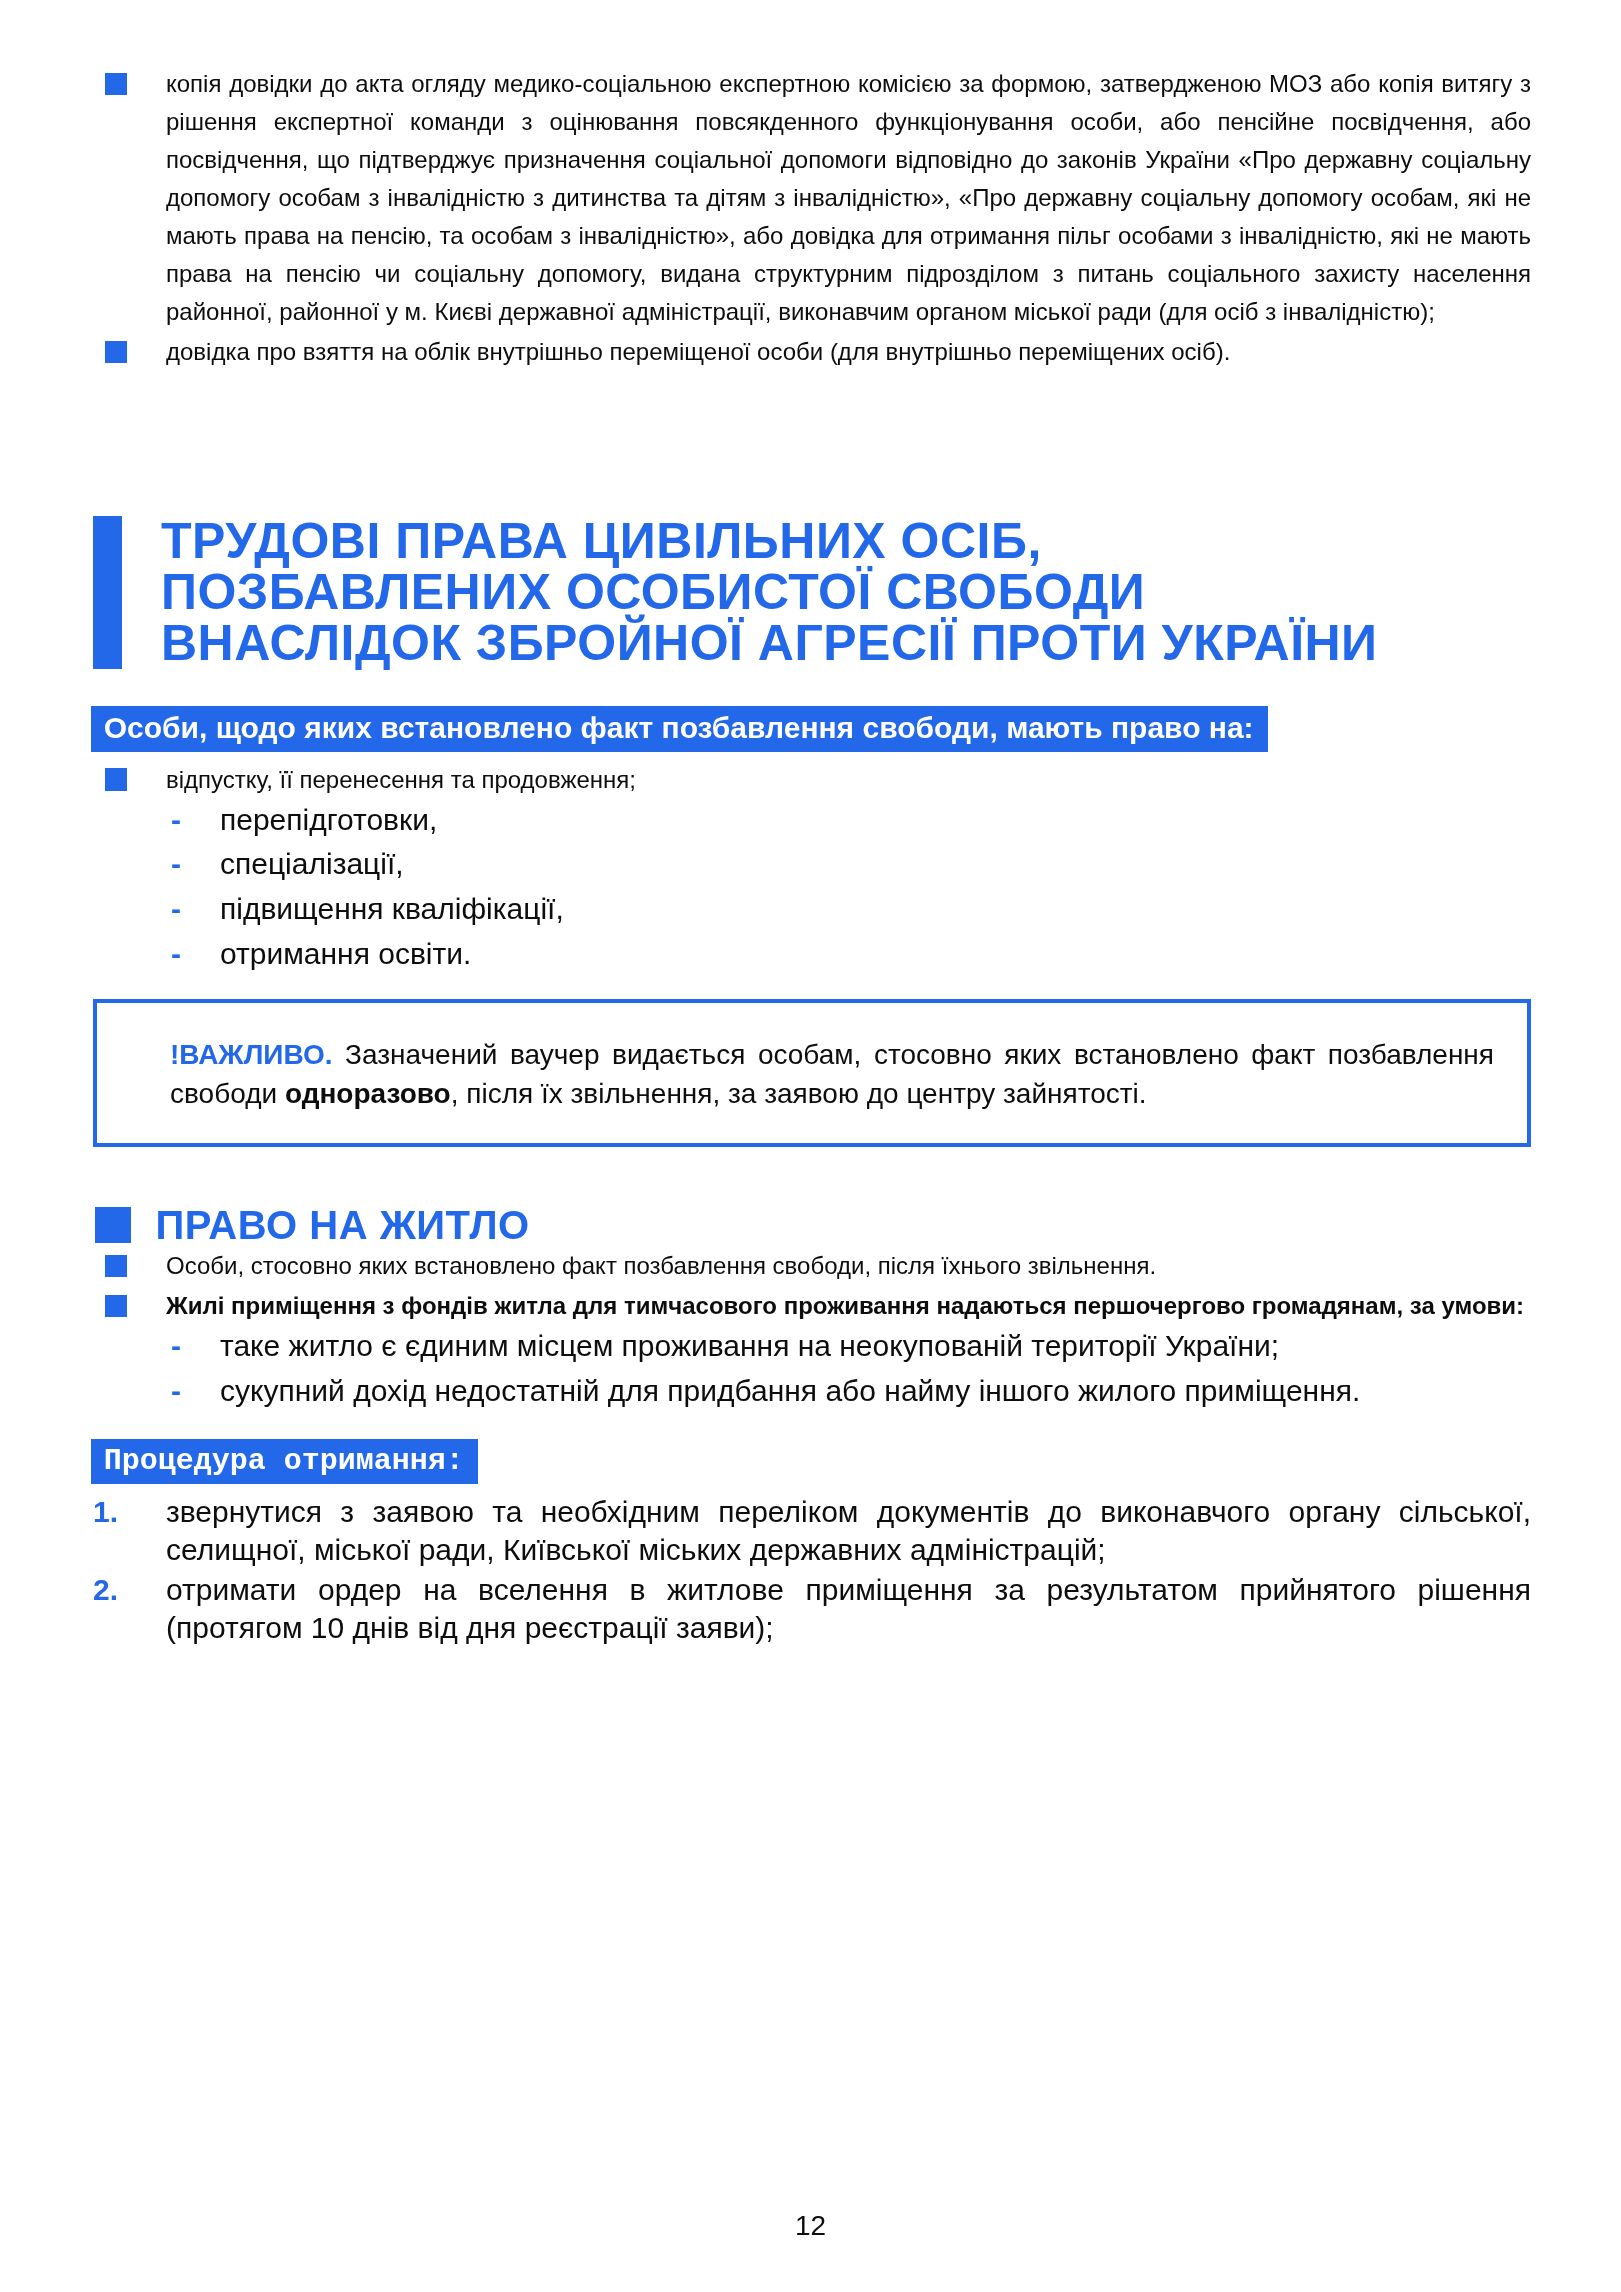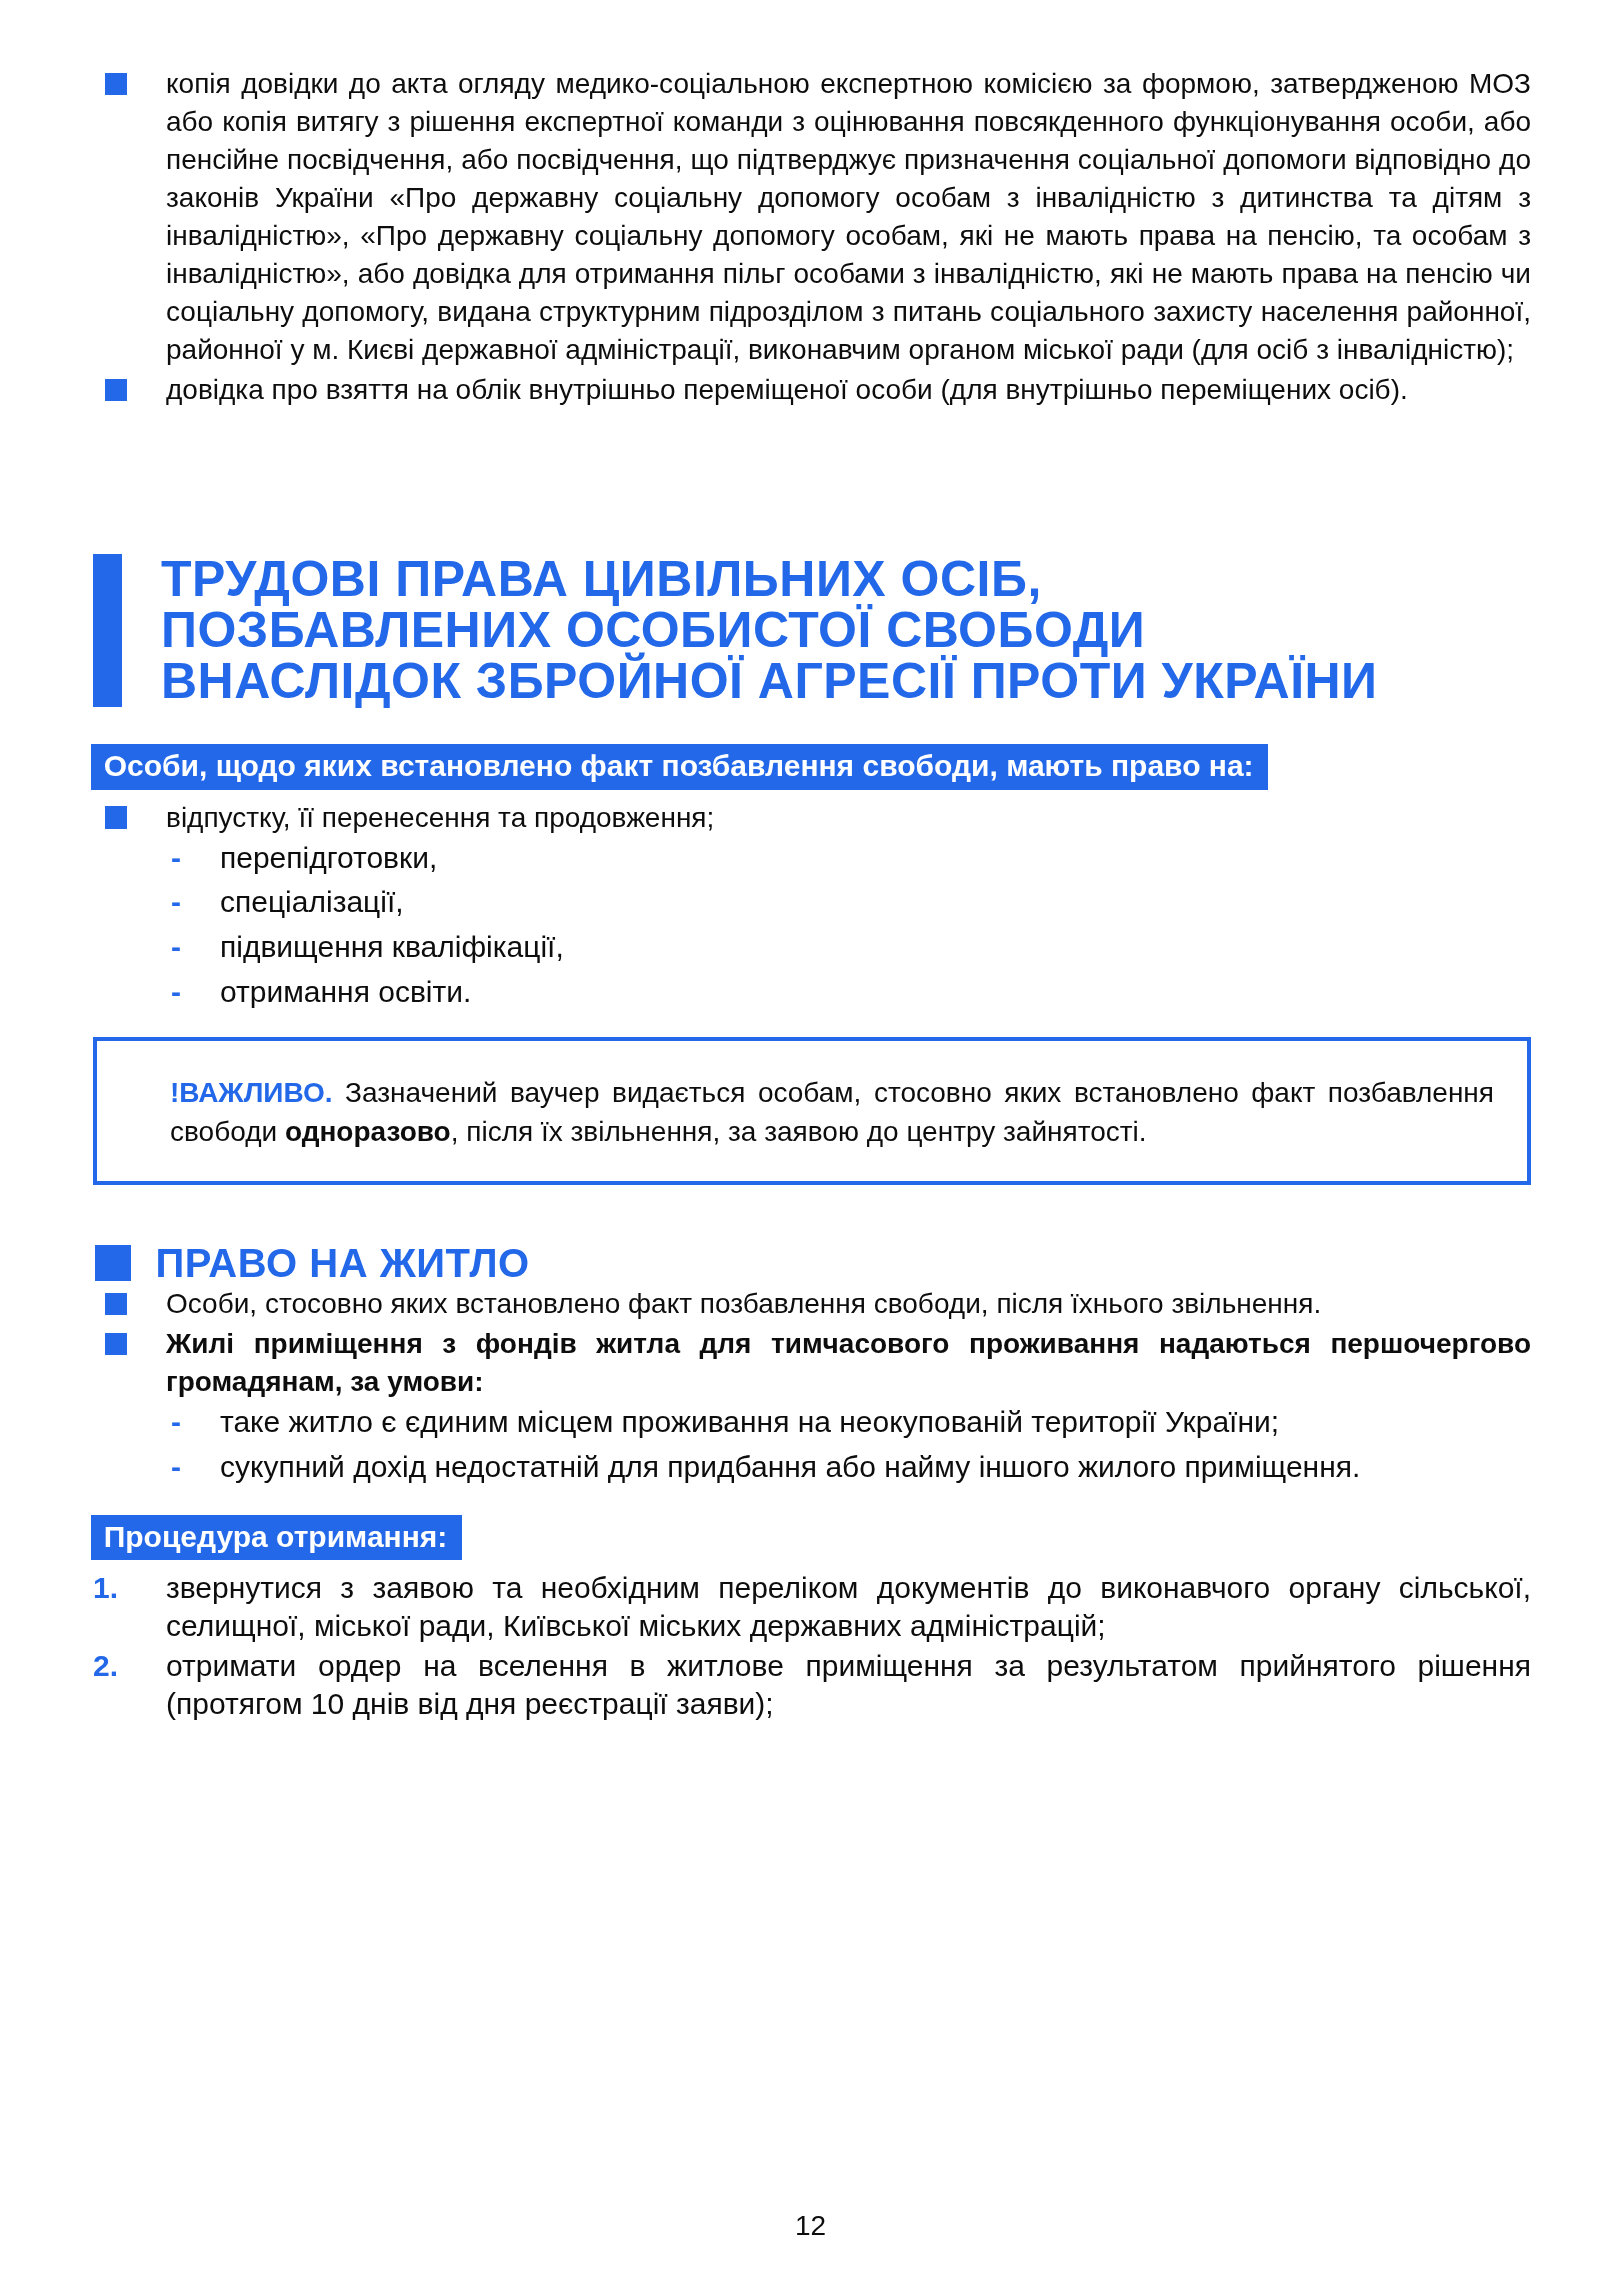--- a/index.html
+++ b/index.html
@@ -18,21 +18,21 @@
   }
   .content {
     padding: 65px 90px 0 91px;
   }
 
   
   .sq-list { margin: 0; padding: 0; list-style: none; }
   .sq-item {
     position: relative;
     padding-left: 75px;
-    font-size: 28px;
+    font-size: 24px;
     line-height: 38px;
     text-align: justify;
   }
   .sq-item + .sq-item { margin-top: 2px; }
   .sq-marker {
     position: absolute;
     left: 13.7px; top: 7.8px;
     width: 22.5px; height: 22.5px;
     background: var(--accent);
   }
@@ -78,21 +78,21 @@
     width: fit-content;
     background: var(--accent);
     color: #ffffff;
     font-weight: bold;
     font-size: 30px;
     line-height: 36px;
     padding: 3.9px 14.7px 5.9px 12.7px;
   }
   .banner-1 { margin-top: 37px; }
   .banner-2 { margin-top: 33px; }
-  .banner-3 { margin-top: 29px; }
+  .banner-3 { margin-top: 29px; font-family: Liberation Mono, monospace; }
   .banner + .sq-list, .banner + .num-list { margin-top: 8.8px; }
 
   
   .important-box {
     margin-top: 25.5px;
     margin-left: 2px;
     border: 4.9px solid var(--accent);
     padding: 32px 33px 30px 73px;
     font-size: 28px;
     line-height: 39px;

